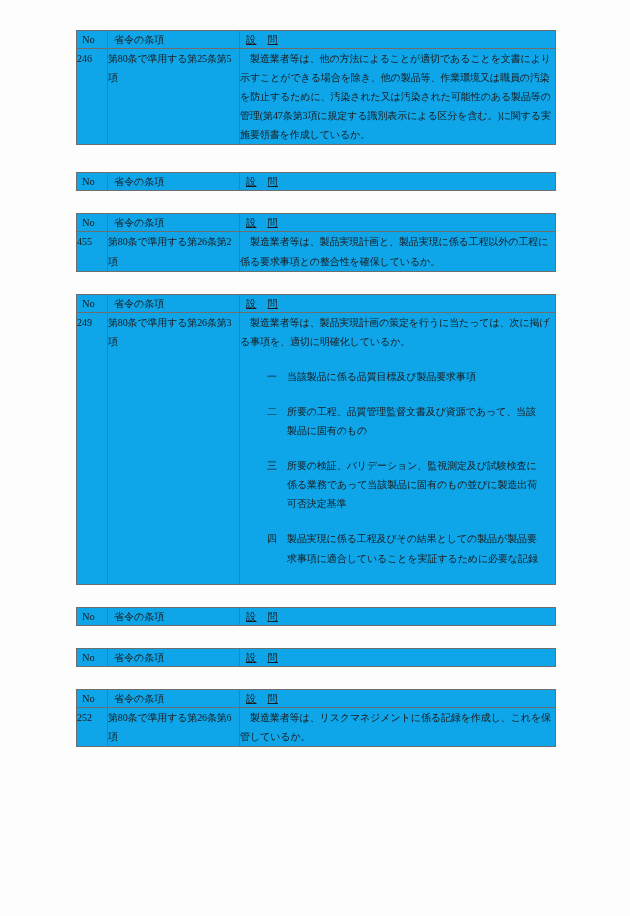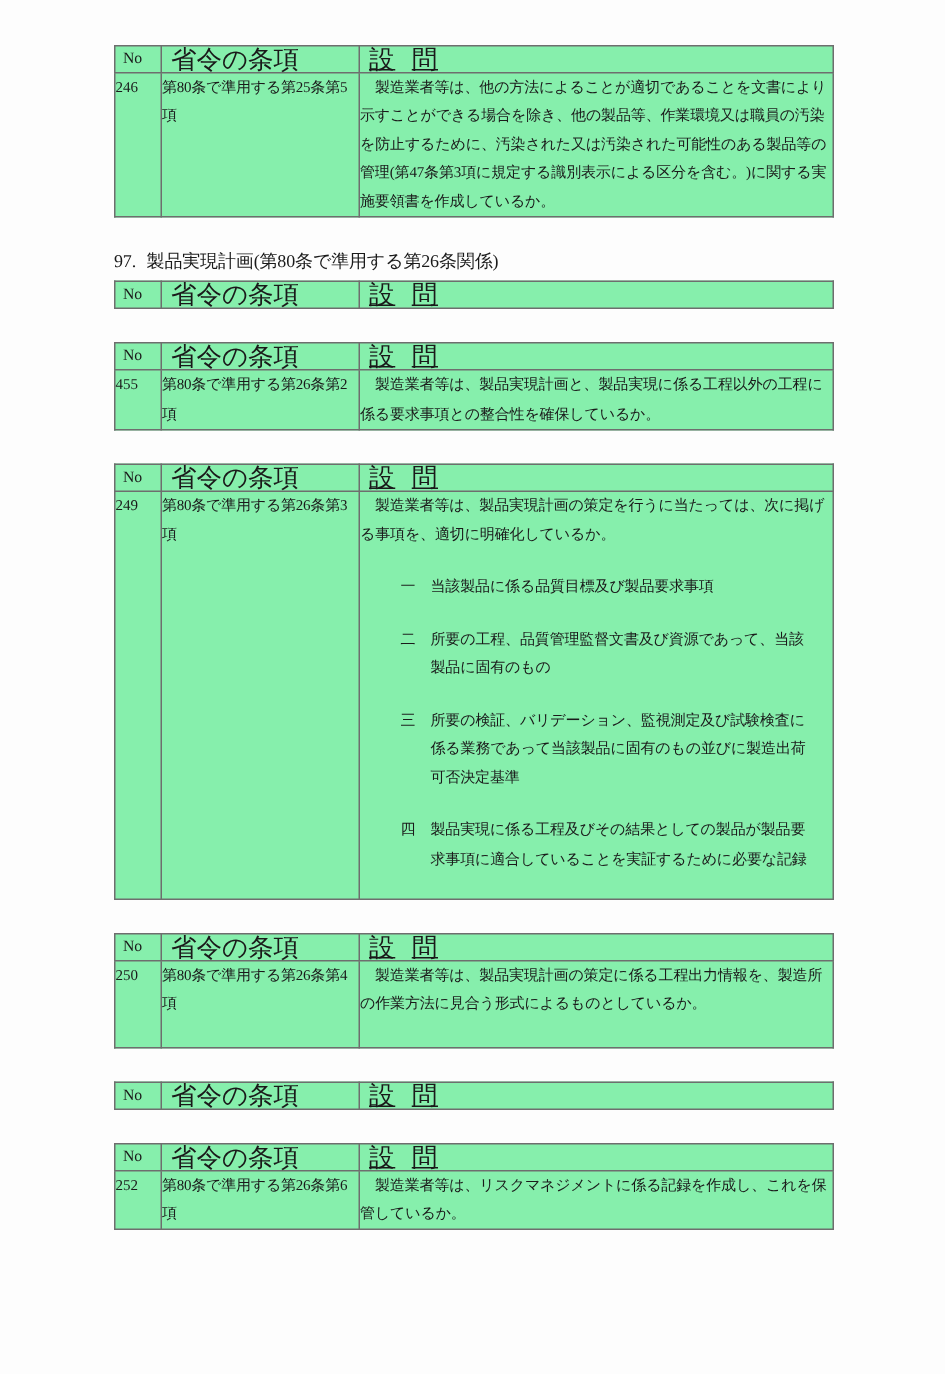--- a/index.html
+++ b/index.html
@@ -21,39 +21,39 @@
     box-sizing: border-box;
     padding: 30px 74px 0 76px;
   }
 
   
   .qtable {
     width: 479px;
     border-collapse: collapse;
     table-layout: fixed;
     border: 1px solid #6e6e6e;
-    background: #86efac;
+    background: #0ea5e9;
     margin: 0;
   }
   .qtable td, .qtable th {
     border: 1px solid #6e6e6e;
     padding: 0;
     vertical-align: top;
     font-weight: normal;
     text-align: left;
   }
   .col-no    { width: 31px; }
   .col-art   { width: 132px; }
   .col-q     { width: 316px; }
 
   
   .hdr td {
     height: 17px;
     line-height: 17px;
-    font-size: 17px;
+    font-size: 10px;
   }
   .hdr .h-no  { padding-left: 5px; font-size: 10.5px; }
   .hdr .h-art { padding-left: 6px; }
   .hdr .h-q   { padding-left: 6px; letter-spacing: .5px; text-decoration: underline; }
   .hdr .h-q .gap { display: inline-block; width: 11px; }
 
   
   .brow td {
     font-size: 10px;
     line-height: 19.1px;
@@ -139,21 +139,20 @@
           <td class="c-q">
             <p>製造業者等は、他の方法によることが適切であることを文書により示すことができる場合を除き、他の製品等、作業環境又は職員の汚染を防止するために、汚染された又は汚染された可能性のある製品等の管理(第47条第3項に規定する識別表示による区分を含む。)に関する実施要領書を作成しているか。</p>
           </td>
         </tr>
       </tbody>
     </table>
   </div>
 
   <div class="gap-after-table"></div>
 
-  <div class="section-head"><span class="num">97.</span><span class="sep"></span><span>製品実現計画(第80条で準用する第26条関係)</span></div>
 
   <div class="gap-after-head"></div>
 
   <div>
     <table class="qtable">
       <colgroup>
           <col class="col-no">
           <col class="col-art">
           <col class="col-q">
         </colgroup>
@@ -233,28 +232,20 @@
           <col class="col-no">
           <col class="col-art">
           <col class="col-q">
         </colgroup>
       <tbody>
         <tr class="hdr">
           <td class="h-no">No</td>
           <td class="h-art">省令の条項</td>
           <td class="h-q"><span>設</span><span class="gap"></span><span>問</span></td>
         </tr>
-        <tr class="brow">
-          <td class="c-no">250</td>
-          <td class="c-art">第80条で準用する第26条第4項</td>
-          <td class="c-q">
-            <p>製造業者等は、製品実現計画の策定に係る工程出力情報を、製造所の作業方法に見合う形式によるものとしているか。</p>
-            <span class="filler">&nbsp;</span>
-          </td>
-        </tr>
       </tbody>
     </table>
   </div>
 
   <div class="gap-block"></div>
 
   <div>
     <table class="qtable">
       <colgroup>
           <col class="col-no">

